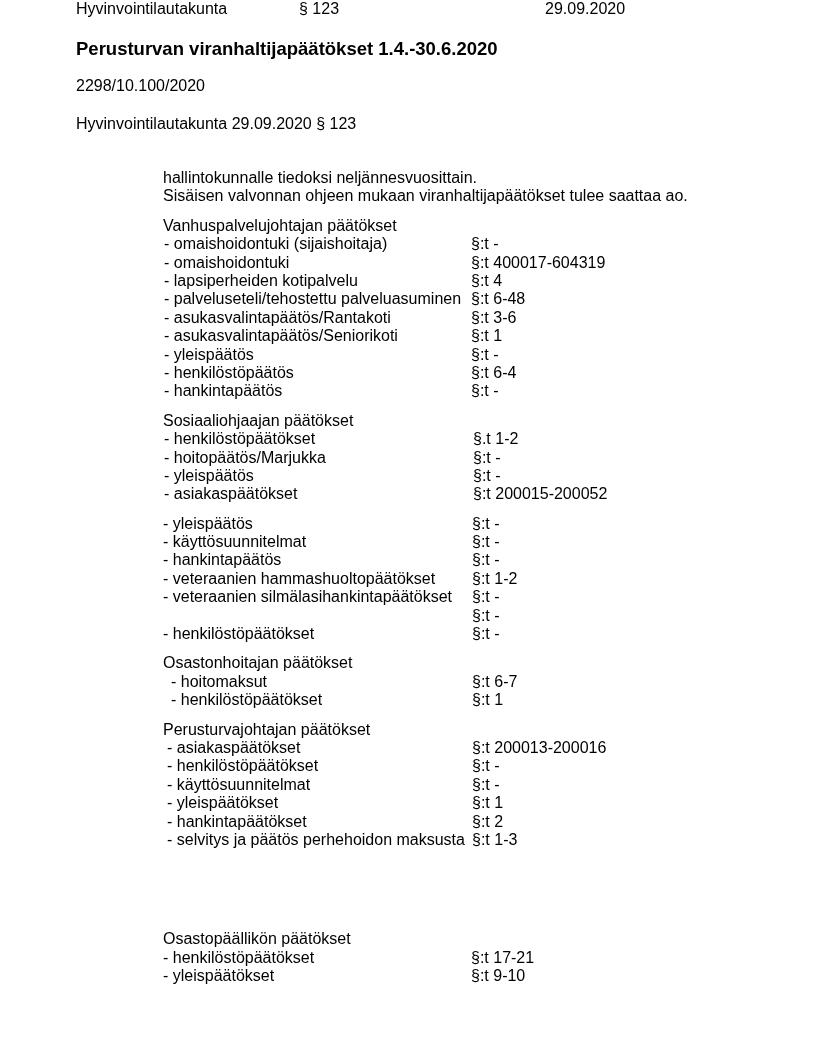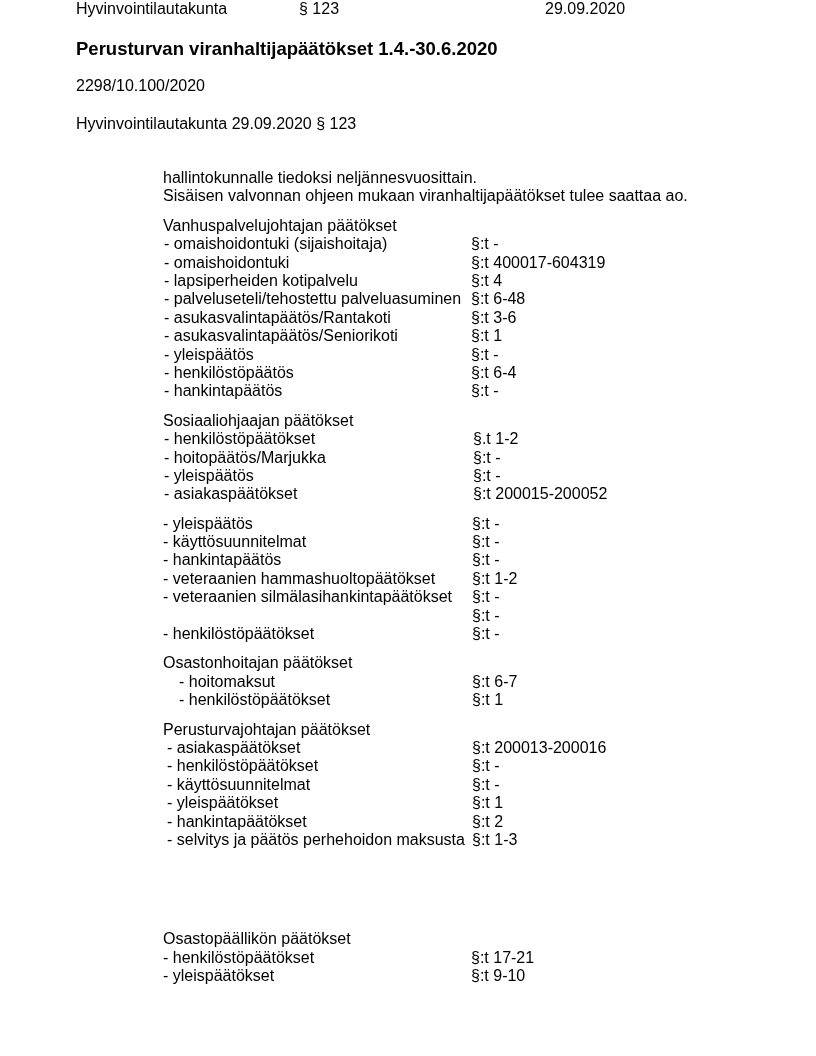--- a/index.html
+++ b/index.html
@@ -15,21 +15,21 @@
     .body { position: absolute; left: 163px; top: 169px; width: 600px; }
     .para { line-height: 18.4px; margin: 0; }
     .section { margin-top: 11px; }
     .sec-title { line-height: 18.4px; height: 18.4px; }
     .row { position: relative; height: 18.4px; line-height: 18.4px; white-space: nowrap; }
     .row .lbl { position: absolute; left: 0; }
     .row .val { position: absolute; }
     .s1 .lbl { left: 1px; } .s1 .val { left: 308px; }
     .s2 .lbl { left: 1px; } .s2 .val { left: 310px; }
     .s3 .lbl { left: 0px; } .s3 .val { left: 309px; }
-    .s4 .lbl { left: 16px; } .s4 .val { left: 309px; }
+    .s4 .lbl { left: 8px; } .s4 .val { left: 309px; }
     .s5 .lbl { left: 4px; } .s5 .val { left: 309px; }
     .s6 .lbl { left: 0px; } .s6 .val { left: 308px; }
     .gap-big { margin-top: 81px; }
   </style>
 </head>
 <body>
 
 <div class="abs hdr" style="left:76px;">Hyvinvointilautakunta</div>
 <div class="abs hdr" style="left:299px;">§ 123</div>
 <div class="abs hdr" style="left:545px;">29.09.2020</div>

